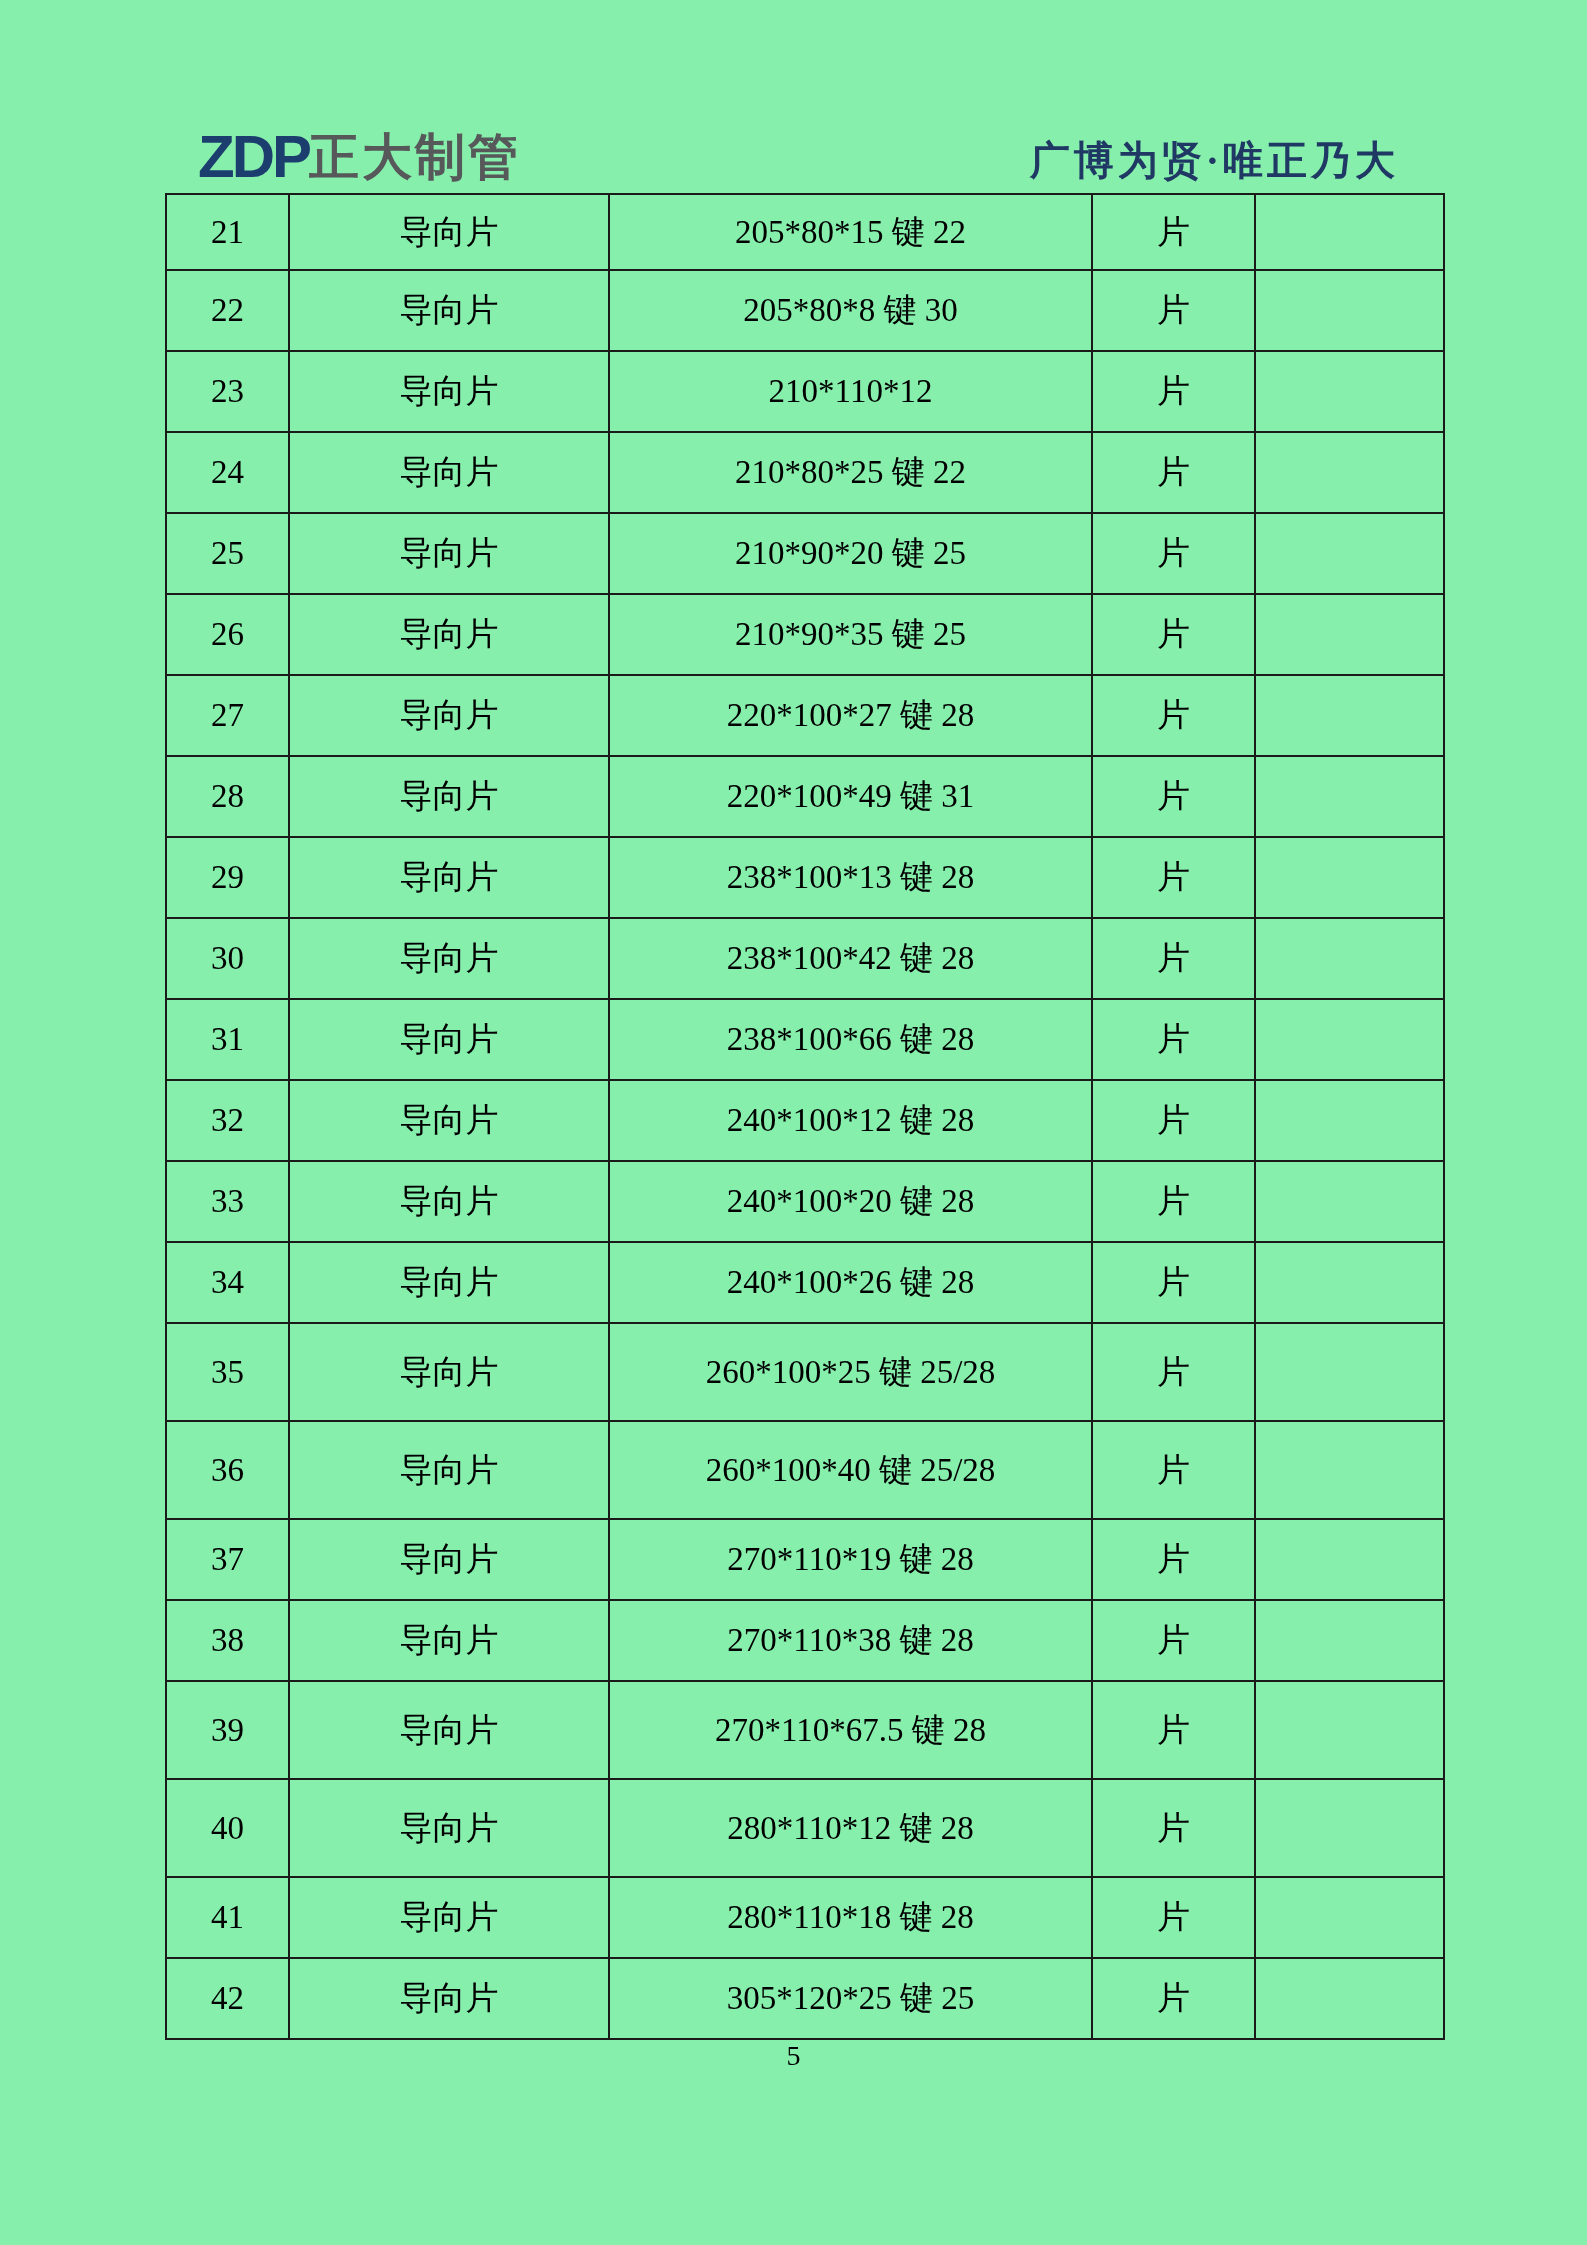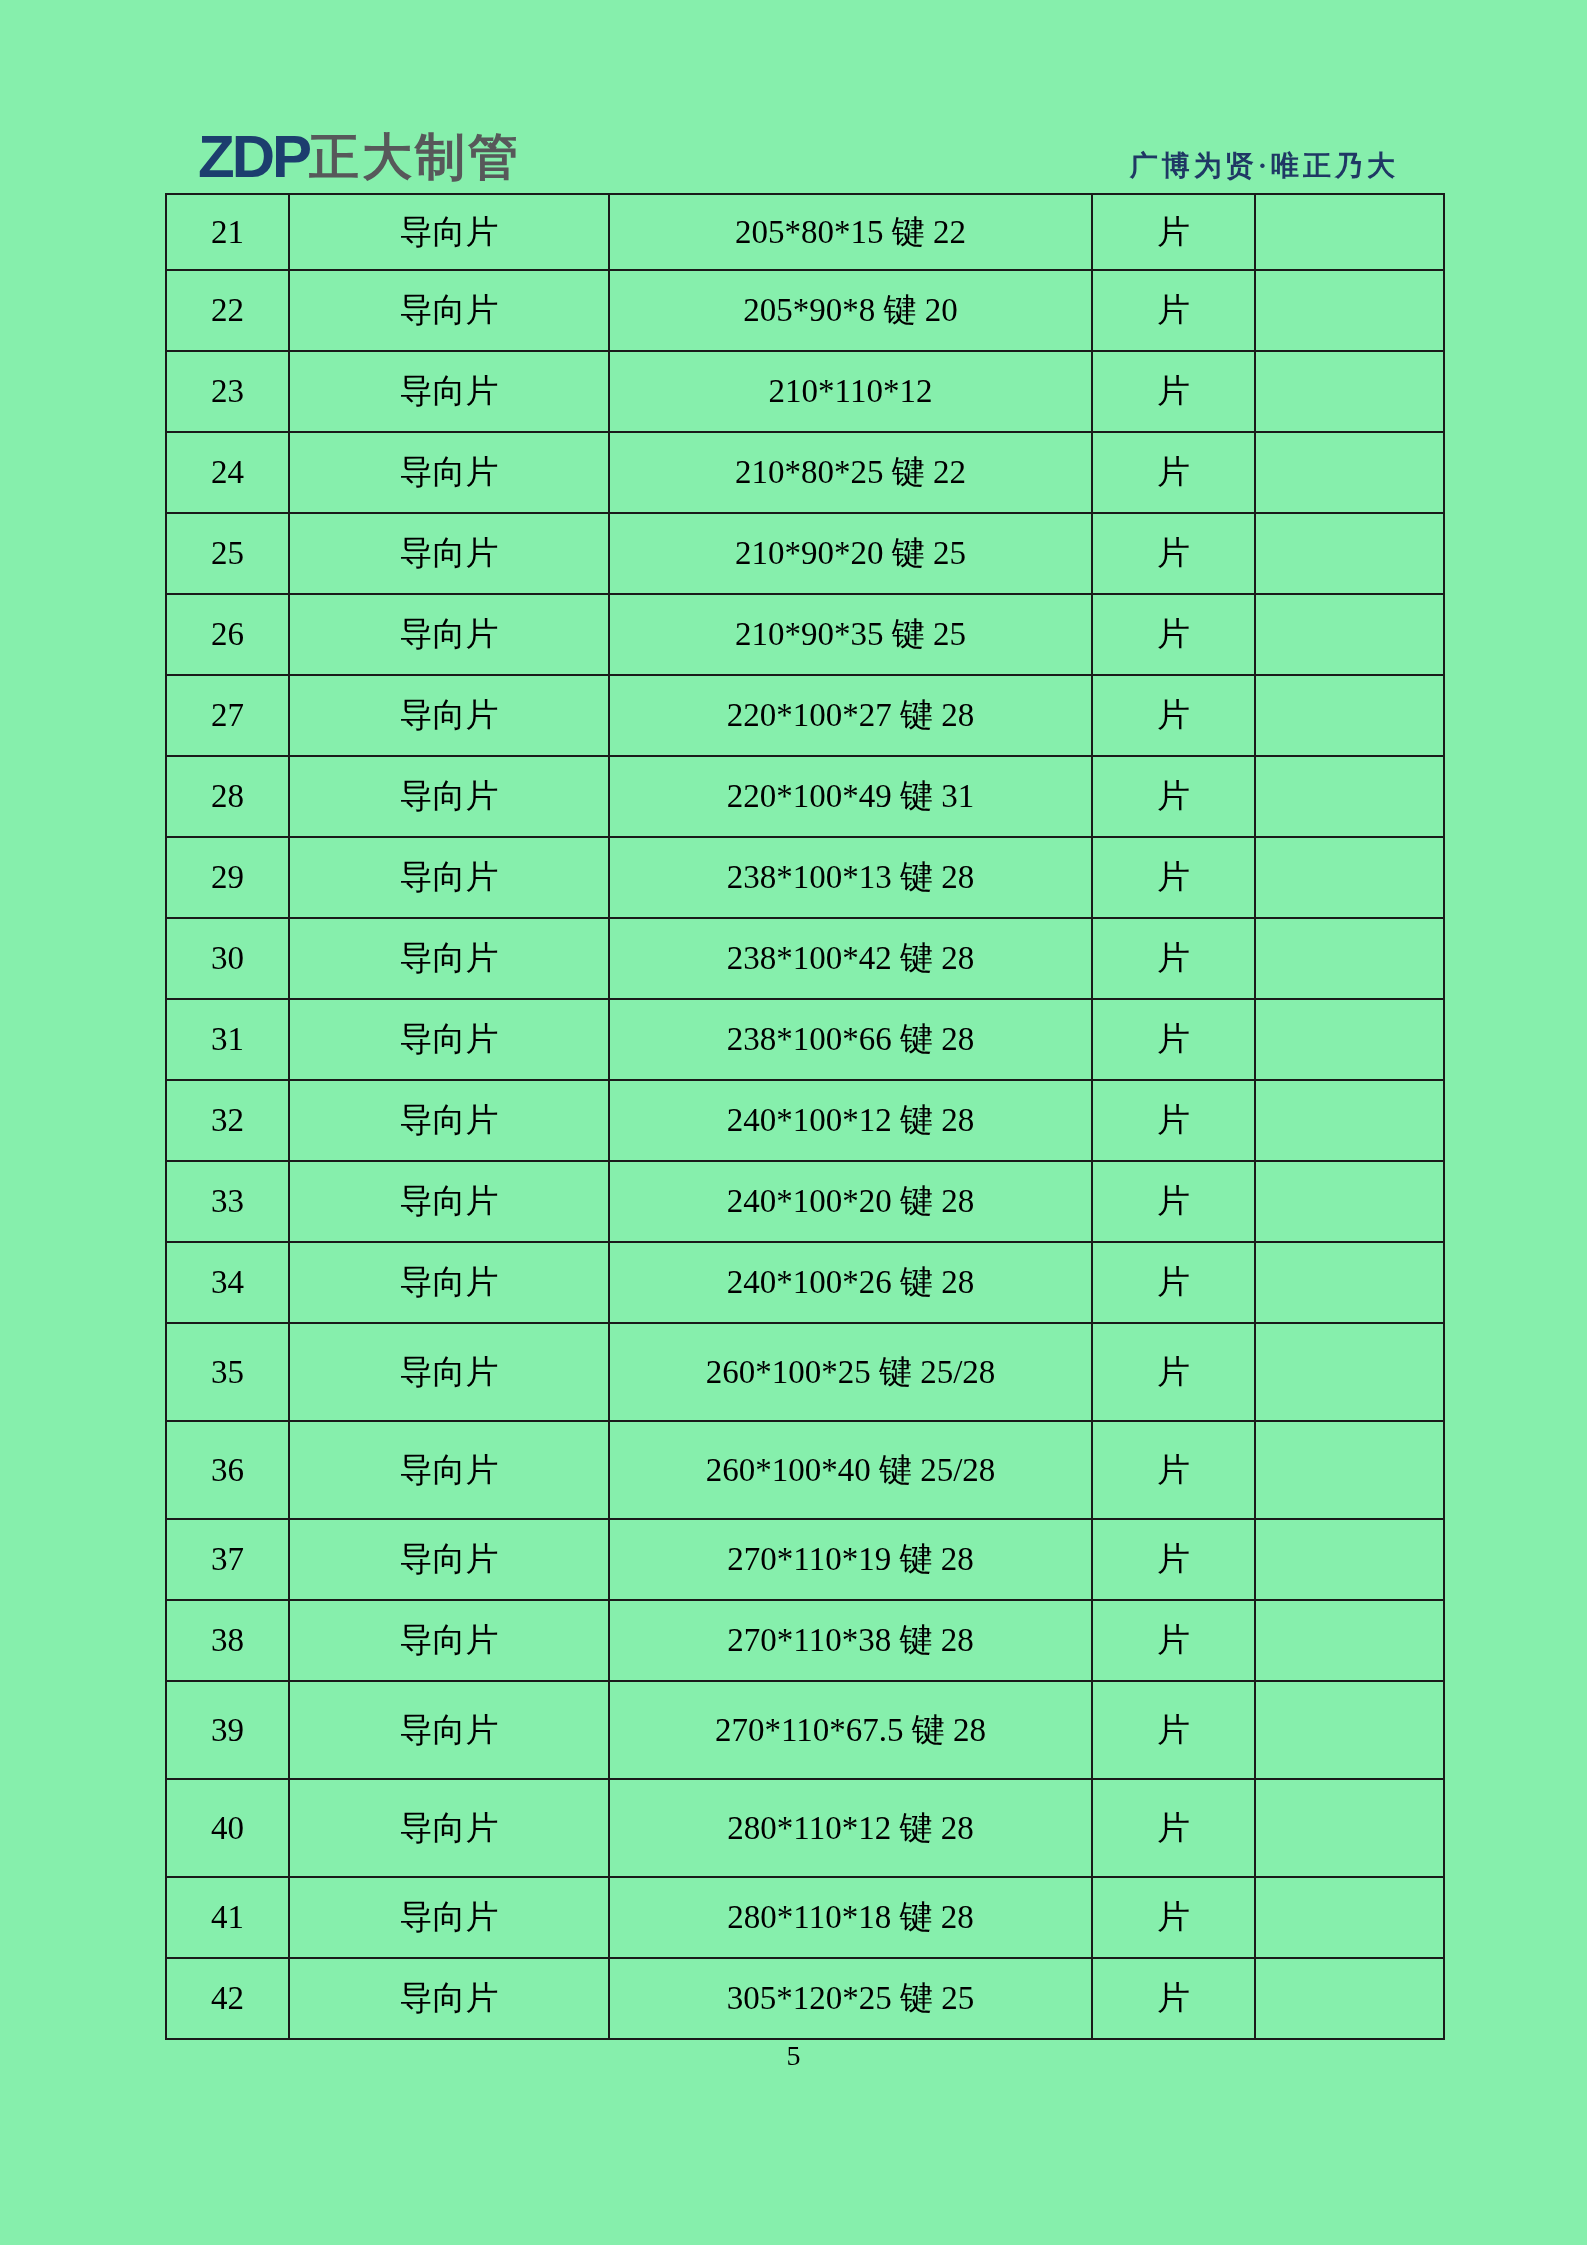--- a/index.html
+++ b/index.html
@@ -37,25 +37,25 @@
   .logo-company {
     font-family: "Liberation Sans", "DejaVu Sans", sans-serif;
     font-weight: 700;
     font-size: 50px;
     line-height: 1;
     letter-spacing: 3px;
     color: #57585a;
   }
   .header-slogan {
     position: absolute;
-    top: 148px;
+    top: 135px;
     right: 188px;
     font-family: "Liberation Serif", "DejaVu Serif", serif;
     font-weight: 700;
-    font-size: 28px;
+    font-size: 40px;
     line-height: 1.3;
     letter-spacing: 4px;
     color: #1f3864;
     white-space: nowrap;
   }
 
   
   table.spec-table {
     position: absolute;
     left: 165px;
@@ -115,21 +115,21 @@
         <tr class="first">
           <td>21</td>
           <td>导向片</td>
           <td>205*80*15 键 22</td>
           <td>片</td>
           <td></td>
         </tr>
         <tr>
           <td>22</td>
           <td>导向片</td>
-          <td>205*90*8 键 20</td>
+          <td>205*80*8 键 30</td>
           <td>片</td>
           <td></td>
         </tr>
         <tr>
           <td>23</td>
           <td>导向片</td>
           <td>210*110*12</td>
           <td>片</td>
           <td></td>
         </tr>

